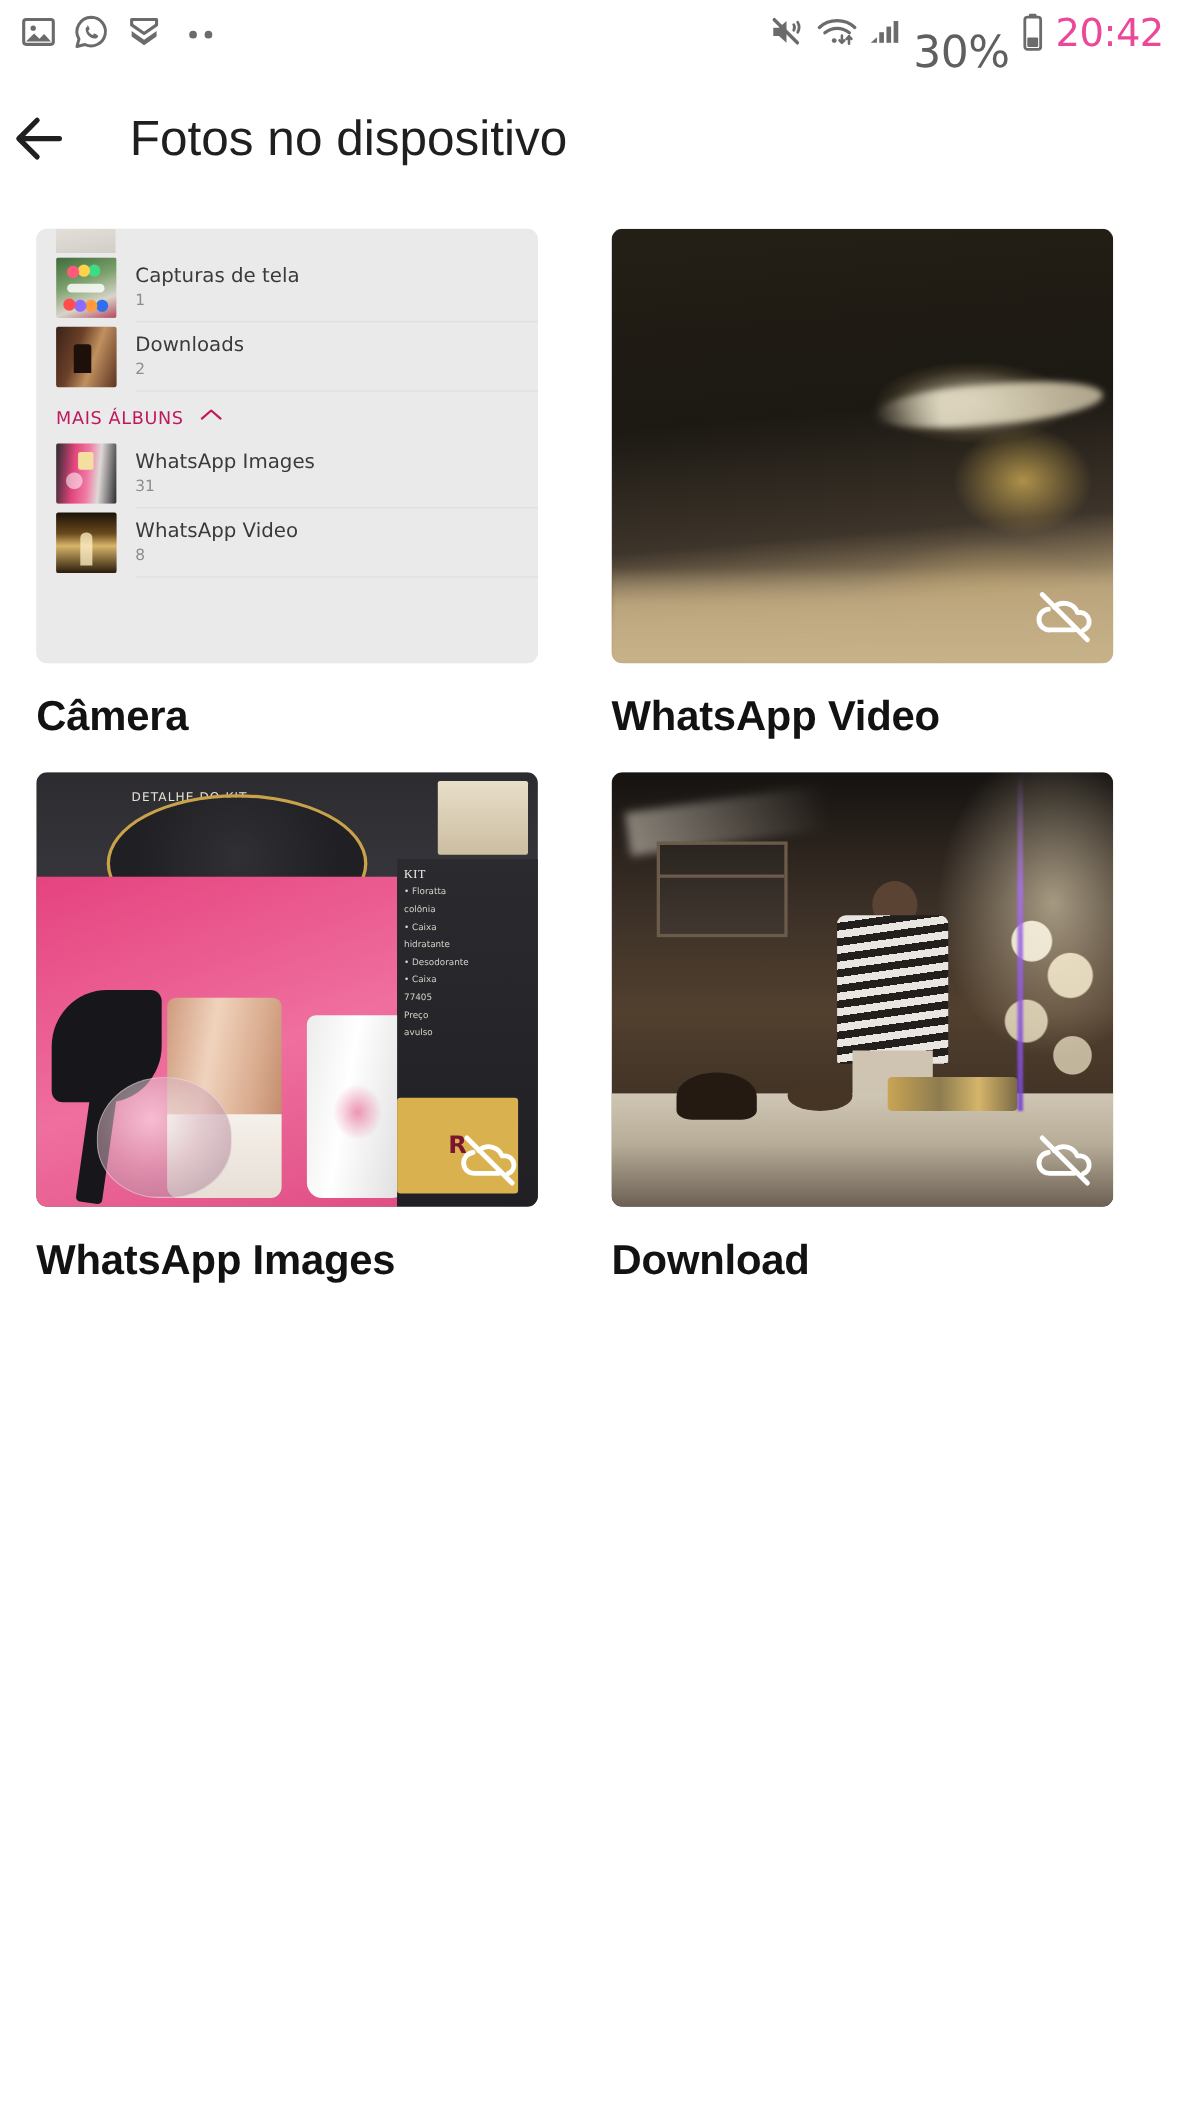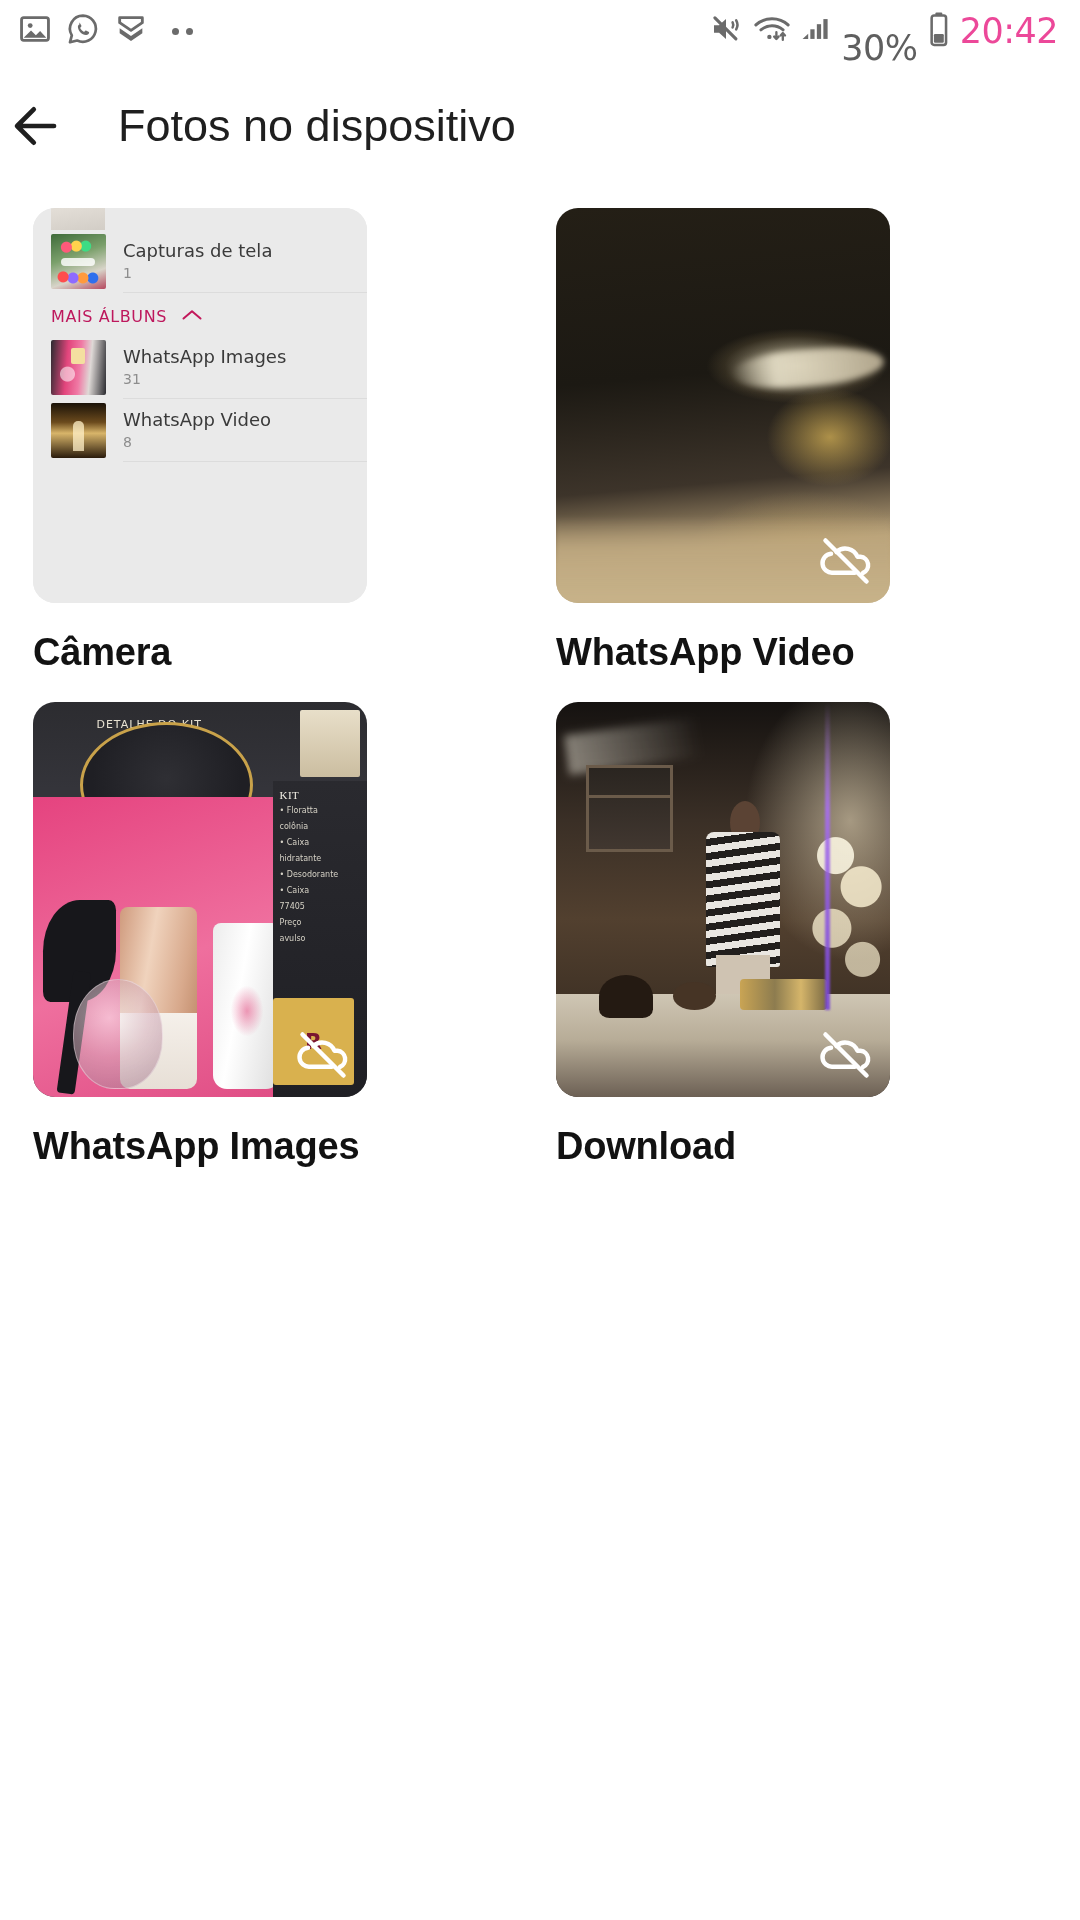--- a/index.html
+++ b/index.html
@@ -26,21 +26,21 @@
   .status-right { gap: 9px; }
   .sb-ico { display: block; }
   .sb-dots {
     display: flex; gap: 7px; margin-left: 10px;
   }
   .sb-dots i {
     display: block; width: 7px; height: 7px;
     border-radius: 50%; background: #6b6b6b;
   }
   .battery-pct {
-    font-size: 35px;
+    font-size: 40px;
     color: #5f5f5f;
     letter-spacing: -0.5px;
     font-family: "DejaVu Sans", sans-serif;
     margin-top: 34px;
   }
   .clock {
     font-size: 35px;
     color: #ec4899;
     letter-spacing: -0.5px;
     font-family: "DejaVu Sans", sans-serif;
@@ -71,23 +71,23 @@
   .album-grid {
     display: grid;
     grid-template-columns: 1fr 1fr;
     column-gap: 32px;
     row-gap: 22px;
     padding: 18px 33px 0 33px;
   }
   .album-cell { width: 100%; }
   .thumb-wrap {
     position: relative;
-    width: 334px;
+    width: 456px;
     height: 395px;
-    border-radius: 22px;
+    border-radius: 10px;
     overflow: hidden;
     background: #e8e8e8;
     cursor: pointer;
   }
   .album-label {
     font-size: 38px;
     color: #121212;
     font-weight: 700;
     margin-top: 28px;
     margin-bottom: 6px;
@@ -458,20 +458,27 @@
         </div>
 
         <div class="nl-row">
           <div class="nl-thumb art-screenshot"></div>
           <div class="nl-text">
             <div class="nl-name">Capturas de tela</div>
             <div class="nl-count">1</div>
           </div>
         </div>
 
+        <div class="nl-row">
+          <div class="nl-thumb art-downloads"></div>
+          <div class="nl-text">
+            <div class="nl-name">Downloads</div>
+            <div class="nl-count">2</div>
+          </div>
+        </div>
 
         <div class="nl-section">
           <span class="nl-section-label">MAIS ÁLBUNS</span>
           <span>
             <svg width="22" height="14" viewBox="0 0 22 14">
               <path d="M2.5 10.5L11 3.2l8.5 7.3" fill="none" stroke="#c2185b" stroke-width="2" stroke-linecap="round" stroke-linejoin="round"></path>
             </svg>
           </span>
         </div>
 

